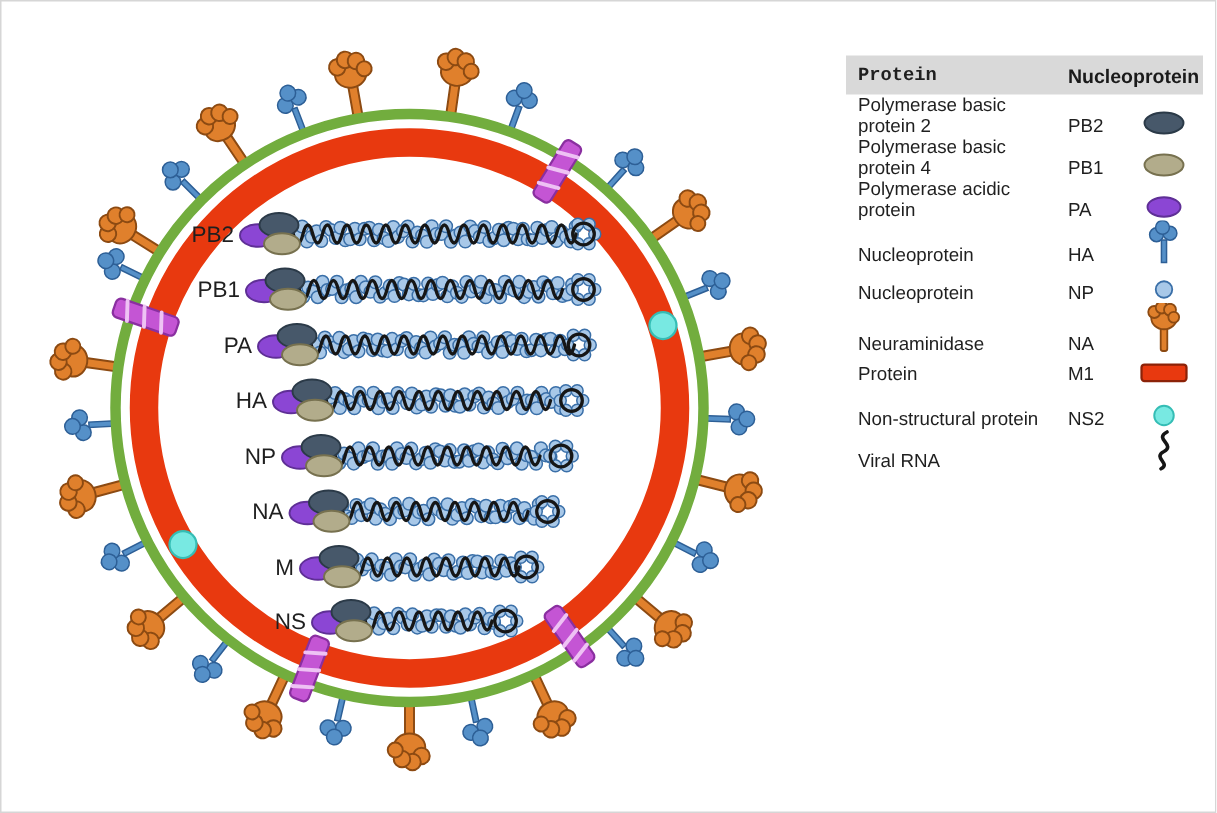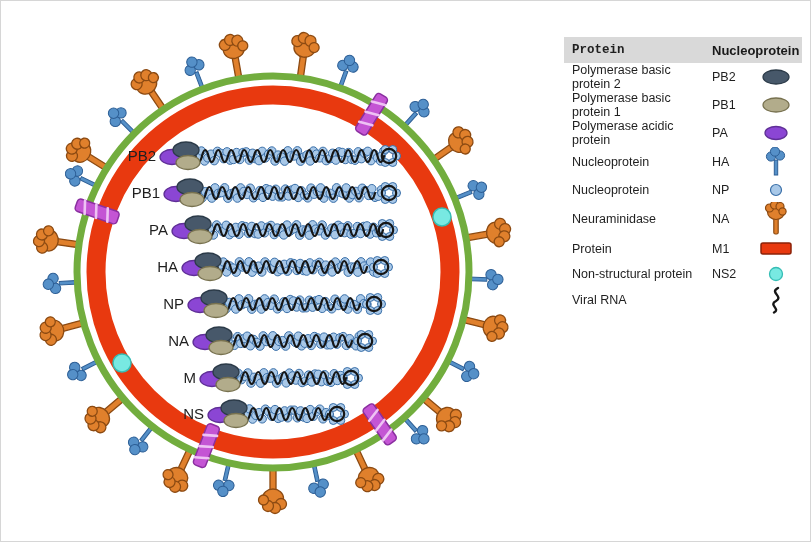--- a/index.html
+++ b/index.html
@@ -20,21 +20,21 @@
   .f-ns2{fill:var(--ns2-fill);stroke:var(--ns2-stroke);}
   .f-m1{fill:var(--matrix);stroke:var(--m1-stroke);}
   .s-rna{stroke:var(--rna);fill:none;}
   .seg-label{font-family:"Liberation Sans",sans-serif;font-size:15px;fill:var(--label);}
 
   
   .legend{position:absolute;left:563px;top:36px;width:238px;}
   .lg-header{display:flex;align-items:center;height:26px;padding:0 8px;background:var(--legend-header-bg);font-size:13px;font-weight:bold;color:#1a1a1a;}
   .lg-header .lg-protein{flex:1;font-family:Liberation Mono, monospace;}
   .lg-header .lg-abbrcol{width:82px;}
-  .lg-row{display:flex;align-items:center;min-height:25px;padding:0 8px;}
+  .lg-row{display:flex;align-items:flex-end;min-height:25px;padding:0 8px;}
   .lg-protein{flex:1;font-size:12.5px;color:#1f1f1f;}
   .lg-abbr{width:46px;font-size:12.5px;color:#1f1f1f;}
   .lg-icon{width:36px;display:flex;justify-content:center;align-items:center;}
   .lg-matrix{align-items:center;}
   .lg-matrix-sub{display:flex;flex-direction:row;width:82px;gap:12px;}
   .lg-subrow{display:flex;align-items:center;height:25px;}
 </style>
 </head>
 <body>
 
@@ -595,21 +595,21 @@
       <span class="lg-protein">Polymerase basic protein 2</span>
       <span class="lg-abbr">PB2</span>
       <span class="lg-icon">
         <svg width="32" height="18" viewBox="0 0 32 18">
             <ellipse cx="16" cy="9" rx="13" ry="7" class="f-pb2" stroke-width="1.3"></ellipse>
           </svg>
       </span>
     </div>
 
     <div class="lg-row">
-      <span class="lg-protein">Polymerase basic protein 1</span>
+      <span class="lg-protein">Polymerase basic protein 4</span>
       <span class="lg-abbr">PB1</span>
       <span class="lg-icon">
         <svg width="32" height="18" viewBox="0 0 32 18">
             <ellipse cx="16" cy="9" rx="13" ry="7" class="f-pb1" stroke-width="1.3"></ellipse>
           </svg>
       </span>
     </div>
 
     <div class="lg-row">
       <span class="lg-protein">Polymerase acidic protein</span>

